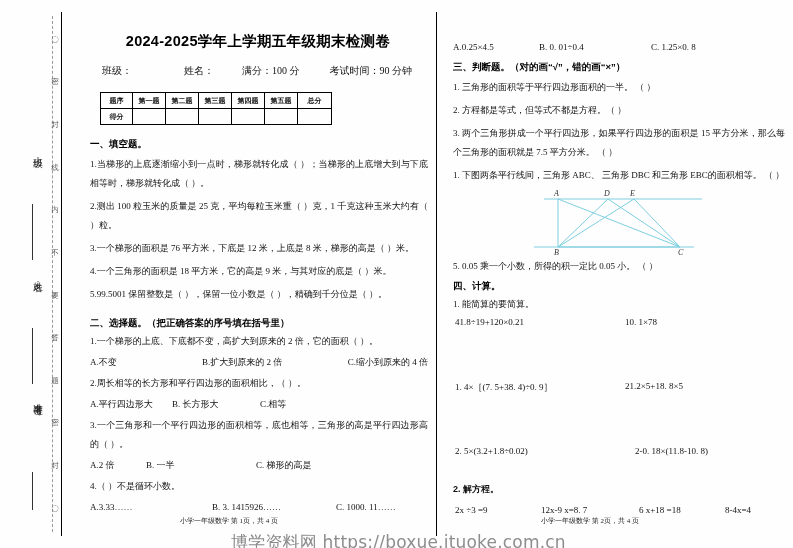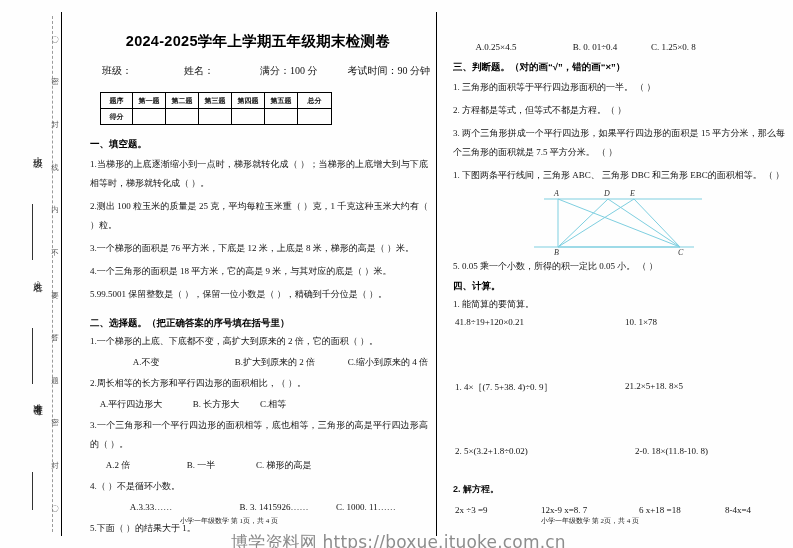--- a/index.html
+++ b/index.html
@@ -73,21 +73,21 @@
     color:#000;
   }
   .infoline{
     display:flex;align-items:baseline;
     margin:13px 0 0 4px;
     font-size:10px;color:#111;
   }
   .infoline .ii{white-space:nowrap;}
   .i-class{margin-left:10px;}
   .i-name{margin-left:52px;}
-  .i-full{margin-left:46px;}
+  .i-full{margin-left:28px;}
   .i-time{margin-left:30px;text-align:right;}
 
   table.score{
     border-collapse:collapse;
     margin:14px 0 0 12px;
     width:232px;
     font-size:7.5px;
     table-layout:fixed;
   }
   table.score td{
@@ -123,21 +123,21 @@
     text-align:justify;
   }
   .q.tight{margin-top:2px;}
   .opts{
     font-size:9px;
     line-height:19px;
     margin:2px 0 0 2px;
     display:flex;
     color:#111;
   }
-  .opts .o{white-space:nowrap;text-align:center;}
+  .opts .o{white-space:nowrap;}
 
   
   .calcrow{
     display:flex;
     font-size:9px;
     margin:8px 0 0 4px;
     color:#111;
   }
   .calcrow .cell{white-space:nowrap;}
   .eqrow{
@@ -284,21 +284,20 @@
         <span class="o">C. 梯形的高是</span>
       </div>
 
       <div class="q tight">4.（      ）不是循环小数。</div>
       <div class="opts">
         <span class="o" style="width:122px">A.3.33……</span>
         <span class="o" style="width:124px">B. 3. 1415926……</span>
         <span class="o">C. 1000. 11……</span>
       </div>
 
-      <div class="q tight">5.下面（      ）的结果大于 1。</div>
 
       <div class="footer footer-l">小学一年级数学  第 1页，共 4 页</div>
     </div>
 
     <div class="col-right">
 
       <div class="opts" style="margin-top:22px">
         <span class="o" style="width:86px">A.0.25×4.5</span>
         <span class="o" style="width:112px">B. 0. 01÷0.4</span>
         <span class="o">C. 1.25×0. 8</span>

